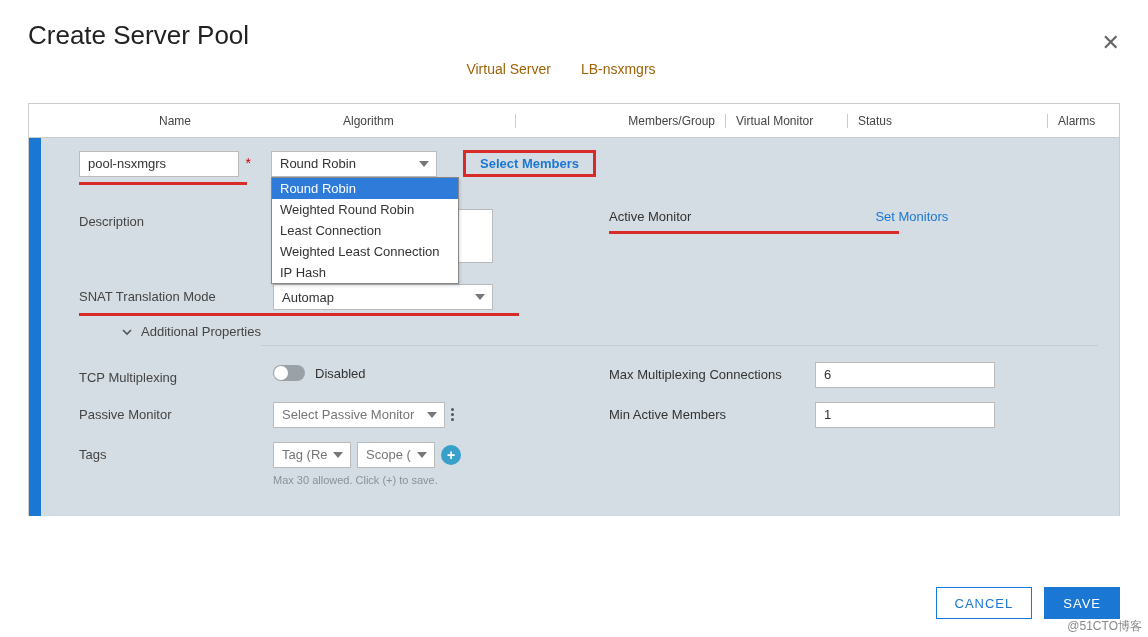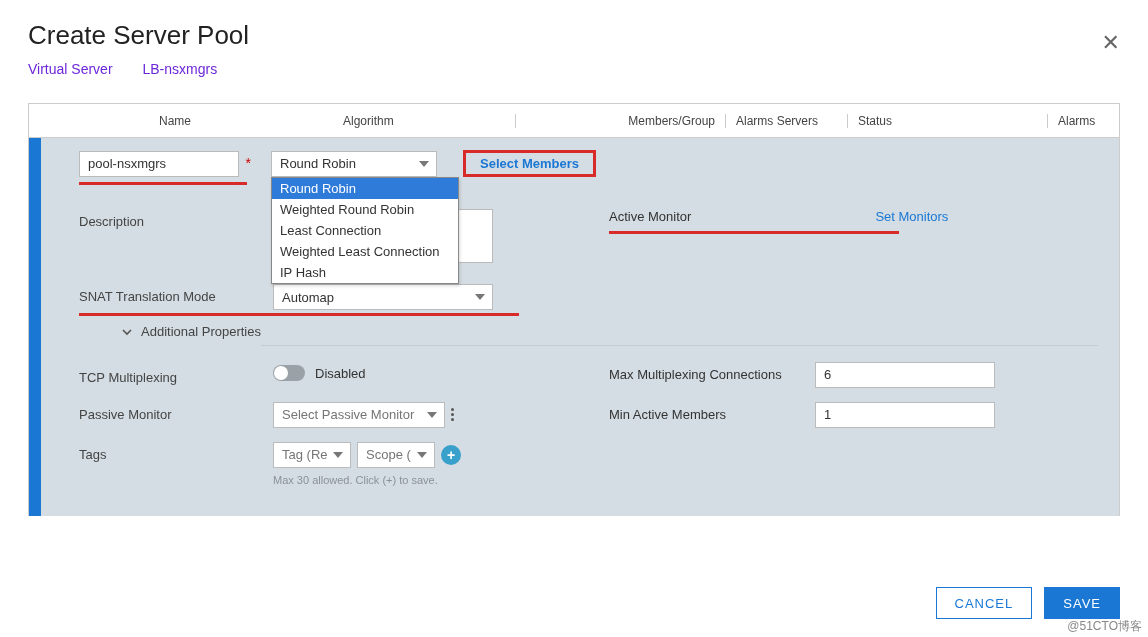--- a/index.html
+++ b/index.html
@@ -1,20 +1,20 @@
 <!DOCTYPE html>
 <html><head>
 <meta charset="utf-8">
 <style>
 * { box-sizing: border-box; margin: 0; padding: 0; font-family: "Segoe UI", Arial, sans-serif; }
 body { background: #fff; color: #333; font-size: 13px; width: 1148px; height: 637px; position: relative; overflow: hidden; }
 
 .dialog { padding: 20px 28px 0 28px; }
 .title { font-size: 26px; font-weight: 300; color: #222; margin-bottom: 10px; }
-.breadcrumb { font-size: 14px; color: #6d28d9; margin-bottom: 26px; }
+.breadcrumb { font-size: 14px; color: #a16207; margin-bottom: 26px; text-align: center; }
 .breadcrumb span { margin-right: 26px; }
 
 .close-x { position: absolute; top: 30px; right: 28px; font-size: 22px; color: #666; cursor: pointer; font-weight: 300; }
 
 .grid-wrap { border: 1px solid #ccc; border-bottom: none; }
 .head-row { display: flex; align-items: center; height: 34px; border-bottom: 1px solid #ccc; background: #fff; font-size: 12px; color: #444; }
 .head-row .gutter { width: 120px; border-right: 0; }
 .head-row .col { padding: 0 10px; flex-shrink: 0; }
 .col-name { width: 184px; }
 .col-algo { width: 182px; }
@@ -92,21 +92,21 @@
     <span>LB-nsxmgrs</span>
   </div>
   <div class="close-x">✕</div>
 
   <div class="grid-wrap">
     <div class="head-row">
       <div class="col gutter"></div>
       <div class="col col-name">Name</div>
       <div class="col col-algo">Algorithm</div>
       <div class="col col-mem">Members/Group</div>
-      <div class="col col-vs">Alarms Servers</div>
+      <div class="col col-vs">Virtual Monitor</div>
       <div class="col col-status">Status</div>
       <div class="col col-alarm">Alarms</div>
     </div>
 
     <div class="body-area">
       <div class="left-rail"></div>
       <div class="content">
 
         <div class="row" style="align-items:center;">
           <div class="label-col" style="width:0;padding:0;"></div>

